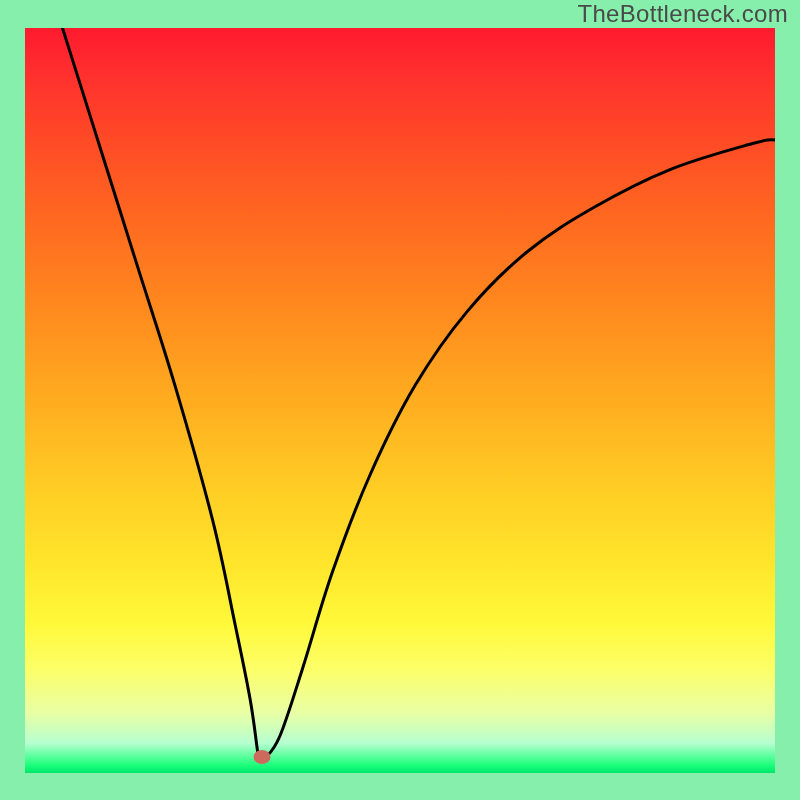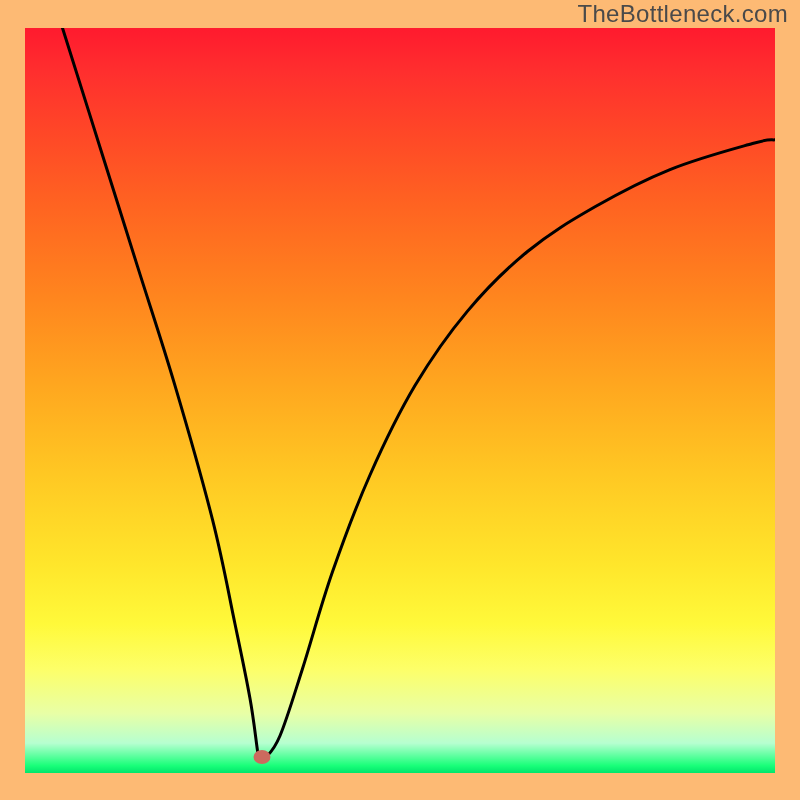--- a/index.html
+++ b/index.html
@@ -7,21 +7,21 @@
     padding: 0;
     width: 800px;
     height: 800px;
     background: #ffffff;
     font-family: Arial, Helvetica, sans-serif;
   }
   .frame {
     position: relative;
     width: 800px;
     height: 800px;
-    background: #fdba74;
+    background: #86efac;
   }
   .watermark {
     position: absolute;
     top: 0px;
     right: 12px;
     color: #4a4a4a;
     font-size: 24px;
     font-weight: 400;
     letter-spacing: 0.3px;
     z-index: 10;

